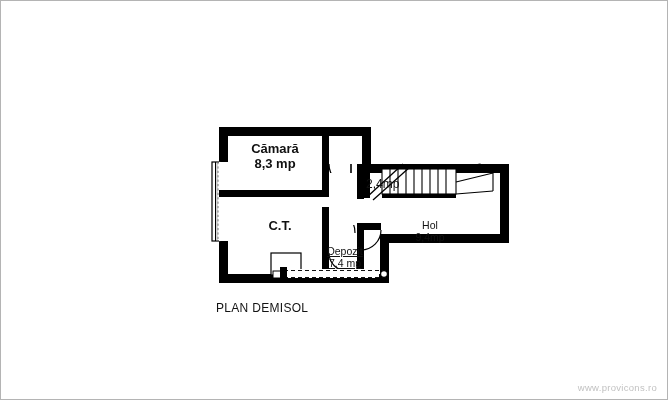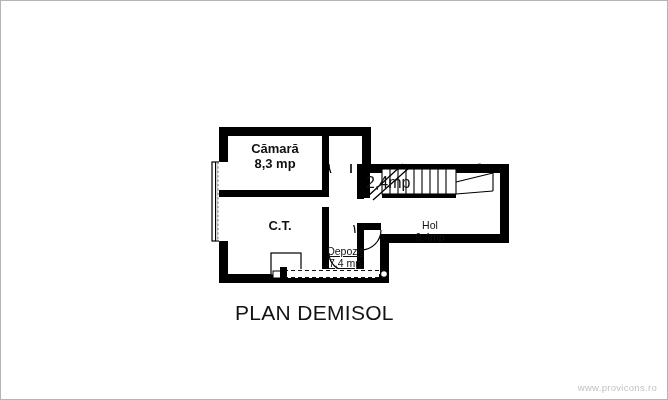--- a/index.html
+++ b/index.html
@@ -41,33 +41,32 @@
     display: block;
     font-size: 13px;
   }
   .room-label.small .rname,
   .room-label.small .rarea {
     font-size: 10.5px;
   }
   .room-label.inline .rname,
   .room-label.inline .rarea {
     display: inline;
-    font-size: 16px;
+    font-size: 12px;
   }
   #plan-title {
     position: absolute;
     left: 215px;
     top: 300px;
-    font-size: 21px;
+    font-size: 12px;
     letter-spacing: 0.3px;
     color: #131313;
     font-family: "Liberation Sans", sans-serif;
     white-space: nowrap;
     user-select: none;
-    margin-left: 19px;
   }
   #watermark {
     position: absolute;
     right: 10px;
     bottom: 6px;
     font-size: 9.5px;
     color: #c2c2c2;
     letter-spacing: 0.3px;
     font-family: Liberation Sans, sans-serif;
     user-select: none;

